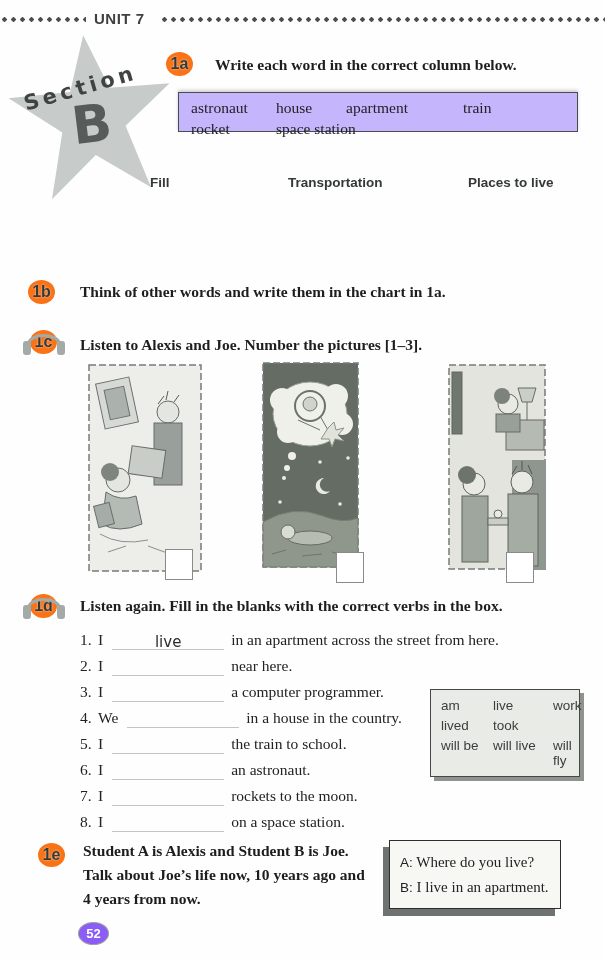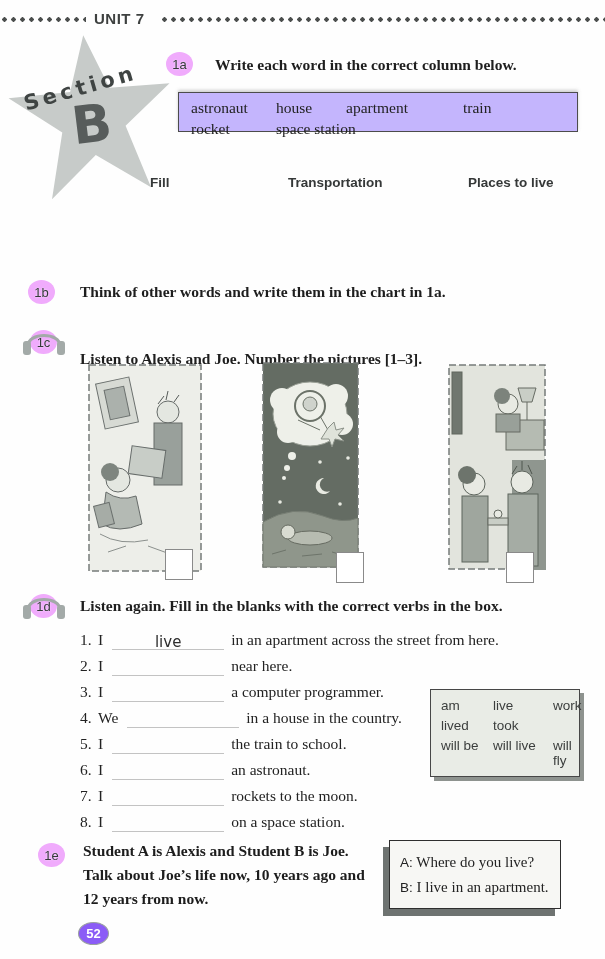--- a/index.html
+++ b/index.html
@@ -23,22 +23,22 @@
   .star-word { position:absolute; left:16px; top:48px; transform:rotate(-16deg);
                font-family:"DejaVu Sans", sans-serif; font-weight:bold;
                font-size:21px; letter-spacing:4px; color:#3f4443; }
   .star-letter { position:absolute; left:66px; top:66px; transform:rotate(-7deg);
                  font-family:"DejaVu Sans", sans-serif; font-weight:bold;
                  font-size:52px; color:#575c5b; }
 
   
   .badge { display:inline-flex; align-items:center; justify-content:center;
            width:27px; height:24px; border-radius:50%;
-           background:#f0abfc; color:#343a39;
-           font-family:"Liberation Sans", sans-serif; font-weight:normal; font-size:13px;
+           background:#f97316; color:#343a39;
+           font-family:"Liberation Sans", sans-serif; font-weight:bold; font-size:16px;
            text-shadow:0 0 2px rgba(255,255,255,.8); }
   .badge-wrap { position:absolute; }
   .phones { position:absolute; left:-10px; top:-6px; }
 
   
   .instr { position:absolute; font-weight:bold; font-size:15.5px; color:#1e1e1e; }
 
   
   .word-box { position:absolute; left:178px; top:92px; width:400px; height:40px;
               border:1px solid #4c4c4c; background:#c4b5fd;
@@ -131,21 +131,21 @@
   <div class="instr" style="left:80px; top:283px;">Think of other words and write them in the chart in 1a.</div>
 
   <div class="badge-wrap" style="left:30px; top:330px;">
     <svg class="phones" width="48" height="38" viewBox="0 0 48 38">
       <path d="M8 22 C8 8 40 8 40 22" fill="none" stroke="#a3aaa8" stroke-width="3"></path>
       <rect x="3" y="17" width="8" height="14" rx="3" fill="#a3aaa8"></rect>
       <rect x="37" y="17" width="8" height="14" rx="3" fill="#a3aaa8"></rect>
     </svg>
     <span class="badge">1c</span>
   </div>
-  <div class="instr" style="left:80px; top:350px;">Listen to Alexis and Joe. Number the pictures [1–3].</div>
+  <div class="instr" style="left:80px; top:336px;">Listen to Alexis and Joe. Number the pictures [1–3].</div>
 
   <div class="pic" style="left:88px; top:364px;">
     <svg width="114" height="208" viewBox="0 0 114 208">
       <rect x="1" y="1" width="112" height="206" fill="#edeee9" stroke="#767b79" stroke-width="1.5" stroke-dasharray="7 3"></rect>
       <rect x="12" y="16" width="34" height="46" fill="#d7dad4" stroke="#6b706e" transform="rotate(-12 29 39)"></rect>
       <rect x="19" y="24" width="20" height="30" fill="#abb1ac" stroke="#6b706e" transform="rotate(-12 29 39)"></rect>
       <circle cx="80" cy="48" r="11" fill="#e4e7e1" stroke="#666b69"></circle>
       <path d="M70 40 l6 -8 M78 36 l2 -9 M86 38 l5 -7" stroke="#565b59" fill="none"></path>
       <rect x="66" y="59" width="28" height="62" fill="#99a09b" stroke="#666b69"></rect>
       <rect x="42" y="84" width="34" height="28" fill="#c8cdc7" stroke="#666b69" transform="rotate(8 59 98)"></rect>
@@ -257,21 +257,21 @@
     <span>will live</span>
     <span>will fly</span>
   </div>
 
   <div class="badge-wrap" style="left:38px; top:843px;">
     <span class="badge">1e</span>
   </div>
   <div class="e-lines">
     <div>Student A is Alexis and Student B is Joe.</div>
     <div>Talk about Joe’s life now, 10 years ago and</div>
-    <div>12 years from now.</div>
+    <div>4 years from now.</div>
   </div>
 
   <div class="dialogue">
     <div>
       <span class="spk">A:</span>
       <span>Where do you live?</span>
     </div>
     <div>
       <span class="spk">B:</span>
       <span>I live in an apartment.</span>

